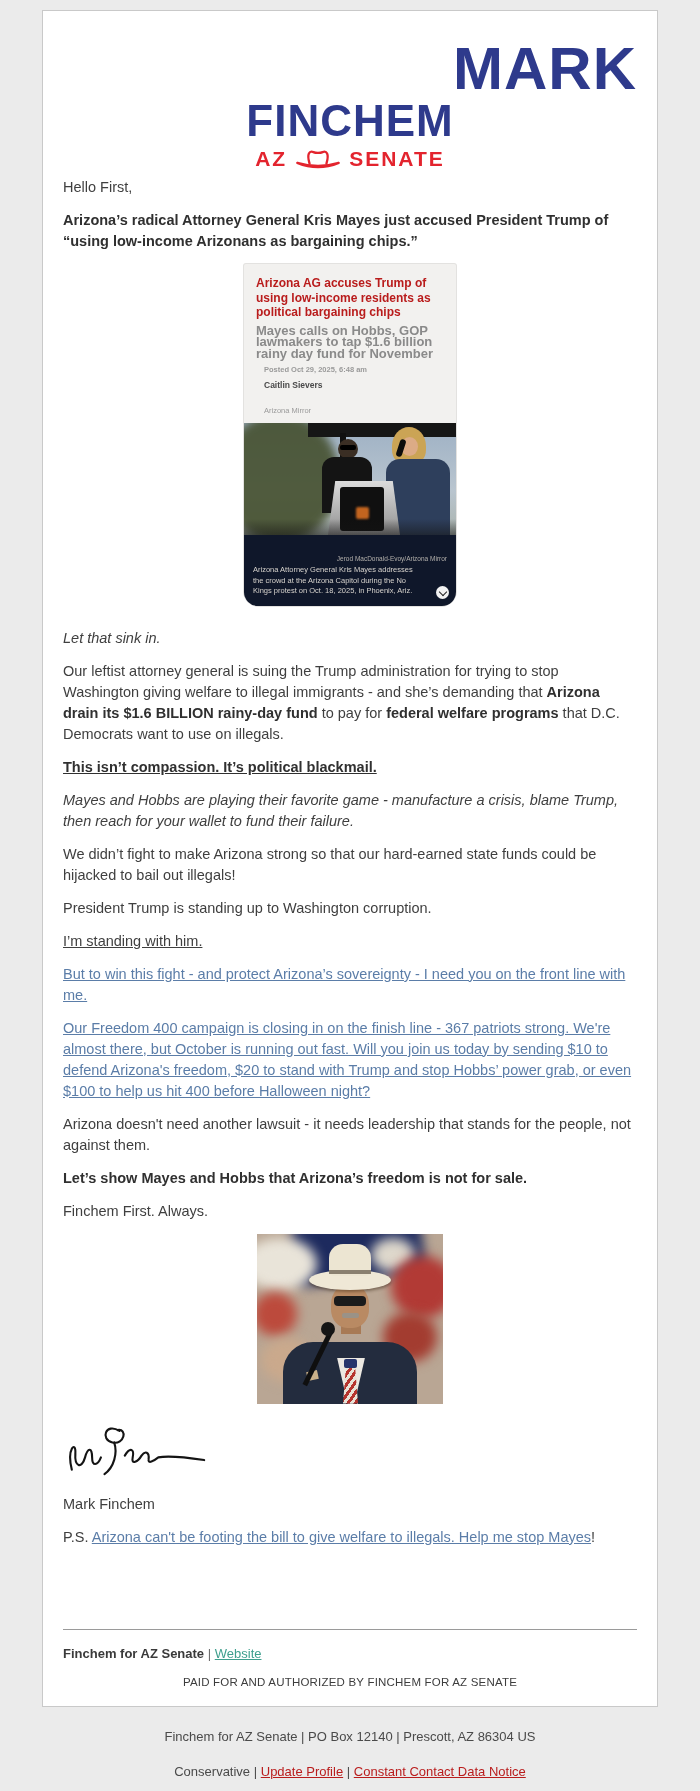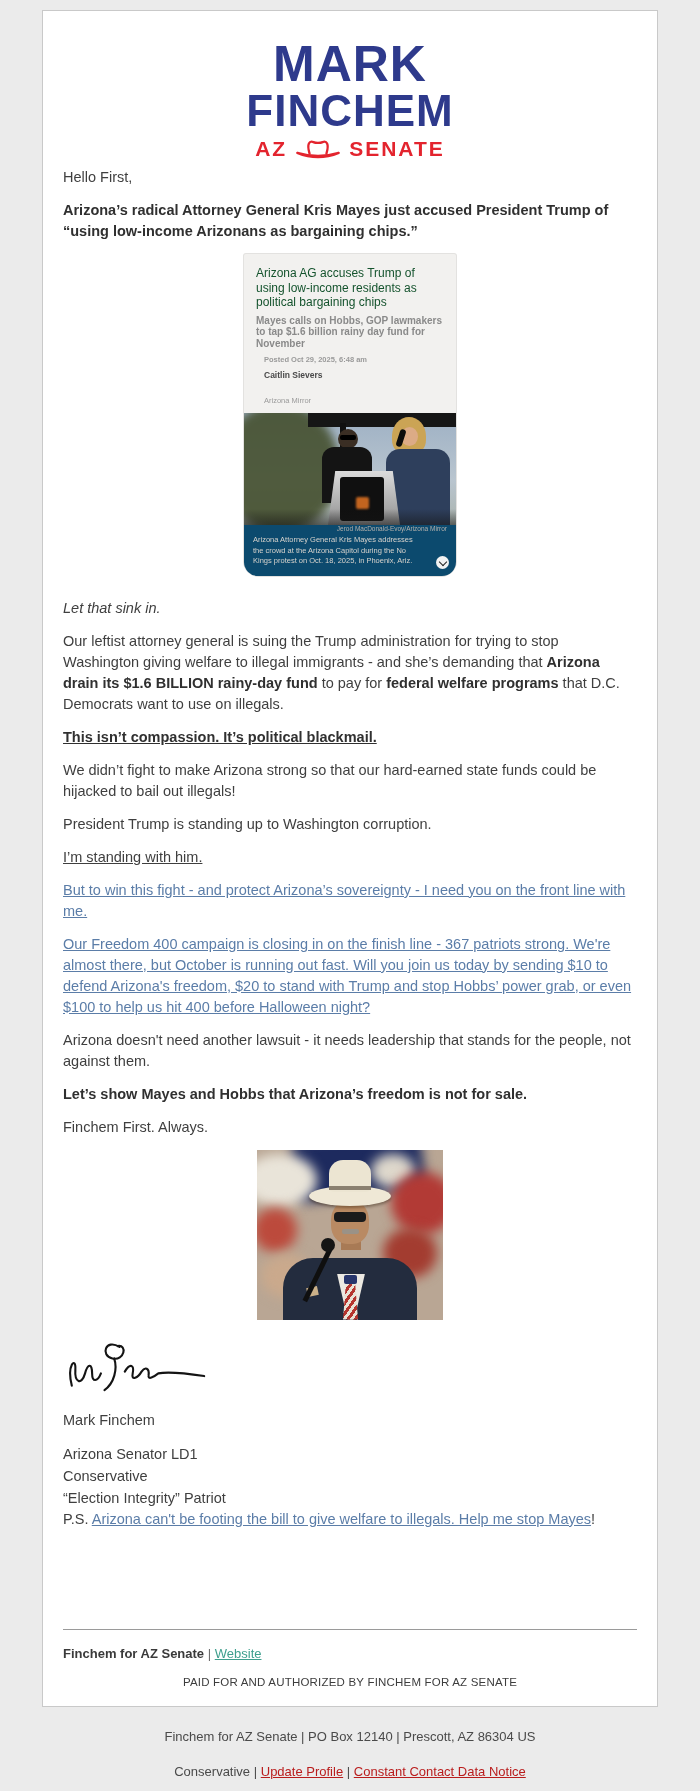--- a/index.html
+++ b/index.html
@@ -15,21 +15,21 @@
     position:relative;
     width:616px; height:1697px;
     margin:10px auto 0;
     background:#ffffff;
     border:1px solid #c9c9c9;
     padding:20px 20px 0;
   }
   
   .logo { text-align:center; padding-top:8px; margin-bottom:6px; }
   .logo-line { font-weight:900; color:#2e3a8c; letter-spacing:1px; line-height:1.0; }
-  .logo-line.l1 { font-size:50px; }
+  .logo-line.l1 { font-size:60px;text-align:right; }
   .logo-line.l2 { font-size:44px; }
   .logo-tag { margin-top:4px; display:flex; align-items:center; justify-content:center; gap:8px; }
   .logo-tag span { font-size:21px; font-weight:900; color:#e3242e; letter-spacing:2px; }
   .hat-svg { width:46px; height:24px; }
   
   p.bt { font-size:14.5px; line-height:21px; margin:0 0 12px; }
   .bold { font-weight:bold; color:#303030; }
   .italic { font-style:italic; }
   .bold-underline { font-weight:bold; text-decoration:underline; color:#303030; }
   .dark-link { color:#3f3f3f; text-decoration:underline; cursor:pointer;margin-top:32px; }
@@ -38,43 +38,43 @@
   .intro { margin-bottom:26px; }
   
   .news-card {
     width:212px; margin:0 auto 22px;
     background:#f2f1ef;
     cursor:pointer;
     box-shadow:0 0 0 1px #e3e2e0;
     border-radius:2px 2px 15px 15px;
   }
   .news-pad { padding:12px 12px 8px; }
-  .news-headline { font-size:12px; line-height:14.5px; font-weight:normal; color:#14532d; }
-  .news-subhead { margin-top:5px; font-size:10px; line-height:11.5px; font-weight:bold; color:#8a8a8a; }
+  .news-headline { font-size:12px; line-height:14.5px; font-weight:bold; color:#b91c1c; }
+  .news-subhead { margin-top:5px; font-size:13px; line-height:11.5px; font-weight:bold; color:#8a8a8a; }
   .news-posted { margin-top:6px; margin-left:8px; font-size:7.5px; color:#9a9a9a; font-weight:bold; }
   .news-author { margin-top:6px; margin-left:8px; font-size:8.5px; font-weight:bold; color:#4a4a4a; }
   .news-outlet { margin-top:16px; margin-left:8px; font-size:7.5px; color:#9a9a9a; }
   .news-photo { position:relative; width:212px; height:112px; overflow:hidden;
     background:linear-gradient(#9db0c4 0%, #b9c5cf 60%, #aab3ad 100%); }
   .np { position:absolute; }
   .np-tree { left:-24px; top:-10px; width:120px; height:130px; background:#45502f; border-radius:50%; filter:blur(5px); opacity:.9; }
   .np-truss { left:64px; top:0; width:148px; height:14px; background:#161616; }
   .np-pole { left:96px; top:10px; width:6px; height:40px; background:#101010; }
   .np-man-body { left:78px; top:34px; width:50px; height:56px; background:#141414; border-radius:12px 12px 0 0; }
   .np-man-head { left:94px; top:16px; width:20px; height:20px; background:#3a2e24; border-radius:50%; }
   .np-man-glasses { left:96px; top:22px; width:16px; height:5px; background:#000; border-radius:2px; }
   .np-woman-hair { right:30px; top:4px; width:34px; height:38px; background:#cba455; border-radius:50% 50% 40% 40%; }
   .np-woman-face { right:38px; top:14px; width:17px; height:19px; background:#dcab86; border-radius:50%; }
   .np-woman-body { right:6px; top:36px; width:64px; height:76px; background:#2e3f5c; border-radius:14px 14px 0 0; }
   .np-woman-mic { right:52px; top:16px; width:6px; height:18px; background:#0c0c0c; border-radius:3px; transform:rotate(18deg); }
   .np-podium { left:84px; top:58px; width:72px; height:54px; background:linear-gradient(#dcdcdc,#8f8f8f); clip-path:polygon(10% 0,90% 0,100% 100%,0 100%); }
   .np-sign { left:96px; top:64px; width:44px; height:44px; background:#101010; border-radius:3px; }
   .np-sign-mark { left:112px; top:84px; width:13px; height:12px; background:#c2641f; border-radius:2px; filter:blur(1px); }
   .np-shade { left:0; bottom:0; width:100%; height:16px; background:linear-gradient(rgba(20,20,20,0),rgba(20,20,20,.55)); }
-  .news-caption-box { position:relative; background:#0c4a6e; border-radius:0 0 14px 14px; padding:0 9px 9px; }
+  .news-caption-box { position:relative; background:#0f172a; border-radius:0 0 14px 14px; padding:20px 9px 9px; }
   .news-credit { font-size:6.5px; color:#b3b0ab; text-align:right; }
   .news-caption { margin-top:3px; font-size:7.5px; line-height:10.5px; color:#d6d2cc; width:88%; }
   .chev { position:absolute; right:7px; bottom:7px; width:13px; height:13px; background:#f2f2f2; border-radius:50%; }
   .chev::after { content:""; position:absolute; left:3.5px; top:3px; width:5px; height:5px; border-right:1.6px solid #222; border-bottom:1.6px solid #222; transform:rotate(45deg); }
   
   .portrait { position:relative; width:186px; height:170px; margin:8px auto 16px; overflow:hidden; background:#b9a694; }
   .pb { position:absolute; filter:blur(6px); border-radius:50%; }
   .pb-flag { left:36px; top:-16px; width:130px; height:62px; background:#1d2a5e; border-radius:10px; transform:rotate(-7deg); }
   .pb-white1 { left:-14px; top:4px; width:74px; height:52px; background:#e9e4d9; }
   .pb-red1 { right:-12px; top:22px; width:64px; height:62px; background:#b23a35; }
@@ -169,20 +169,21 @@
         <div class="chev"></div>
       </div>
     </div>
 
     <p class="bt italic">Let that sink in.</p>
 
     <p class="bt"><span>Our leftist attorney general is suing the Trump administration for trying to stop Washington giving welfare to illegal immigrants - and she’s demanding that </span><span class="bold">Arizona drain its $1.6 BILLION rainy-day fund</span><span> to pay for </span><span class="bold">federal welfare programs</span><span> that D.C. Democrats want to use on illegals.</span></p>
 
     <p class="bt bold-underline">This isn’t compassion. It’s political blackmail.</p>
 
+    <p class="bt italic">Mayes and Hobbs are playing their favorite game - manufacture a crisis, blame Trump, then reach for your wallet to fund their failure.</p>
 
     <p class="bt">We didn’t fight to make Arizona strong so that our hard-earned state funds could be hijacked to bail out illegals!</p>
 
     <p class="bt">President Trump is standing up to Washington corruption.</p>
 
     <p class="bt"><a class="dark-link">I’m standing with him.</a></p>
 
     <p class="bt"><a class="blue-link">But to win this fight - and protect Arizona’s sovereignty - I need you on the front line with me. </a></p>
 
     <p class="bt"><a class="blue-link">Our Freedom 400 campaign is closing in on the finish line - 367 patriots strong. We're almost there, but October is running out fast. Will you join us today by sending $10 to defend Arizona's freedom, $20 to stand with Trump and stop Hobbs’ power grab, or even $100 to help us hit 400 before Halloween night? </a></p>
@@ -222,25 +223,20 @@
       <g fill="none" stroke="#141414" stroke-width="2.4" stroke-linecap="round">
         <path d="M10 56 C 4 32 15 22 14 38 C 13 52 21 56 25 42 C 28 31 33 30 33 42 C 33 52 39 52 43 42"></path>
         <path d="M64 12 C 48 2 42 22 56 25 C 70 28 73 9 62 11"></path>
         <path d="M58 25 C 62 37 58 53 47 61"></path>
         <path d="M70 40 C 76 30 81 32 79 42 C 77 51 85 47 89 40 C 93 34 98 36 97 44 C 96 50 103 46 108 42 C 118 40 140 42 160 45"></path>
       </g>
     </svg>
 
     <p class="bt signoff-name">Mark Finchem</p>
 
-    <div class="signoff-titles">
-      <div>Arizona Senator LD1</div>
-      <div>Conservative</div>
-      <div>“Election Integrity” Patriot</div>
-    </div>
 
     <p class="bt ps"><span>P.S. </span><a class="blue-link">Arizona can't be footing the bill to give welfare to illegals. Help me stop Mayes</a><span>!</span></p>
 
     <div class="card-footer">
       <hr>
       <div class="cf-org-line">
         <span class="cf-org">Finchem for AZ Senate</span>
         <span class="cf-sep">|</span>
         <a class="website-link">Website</a>
       </div>

